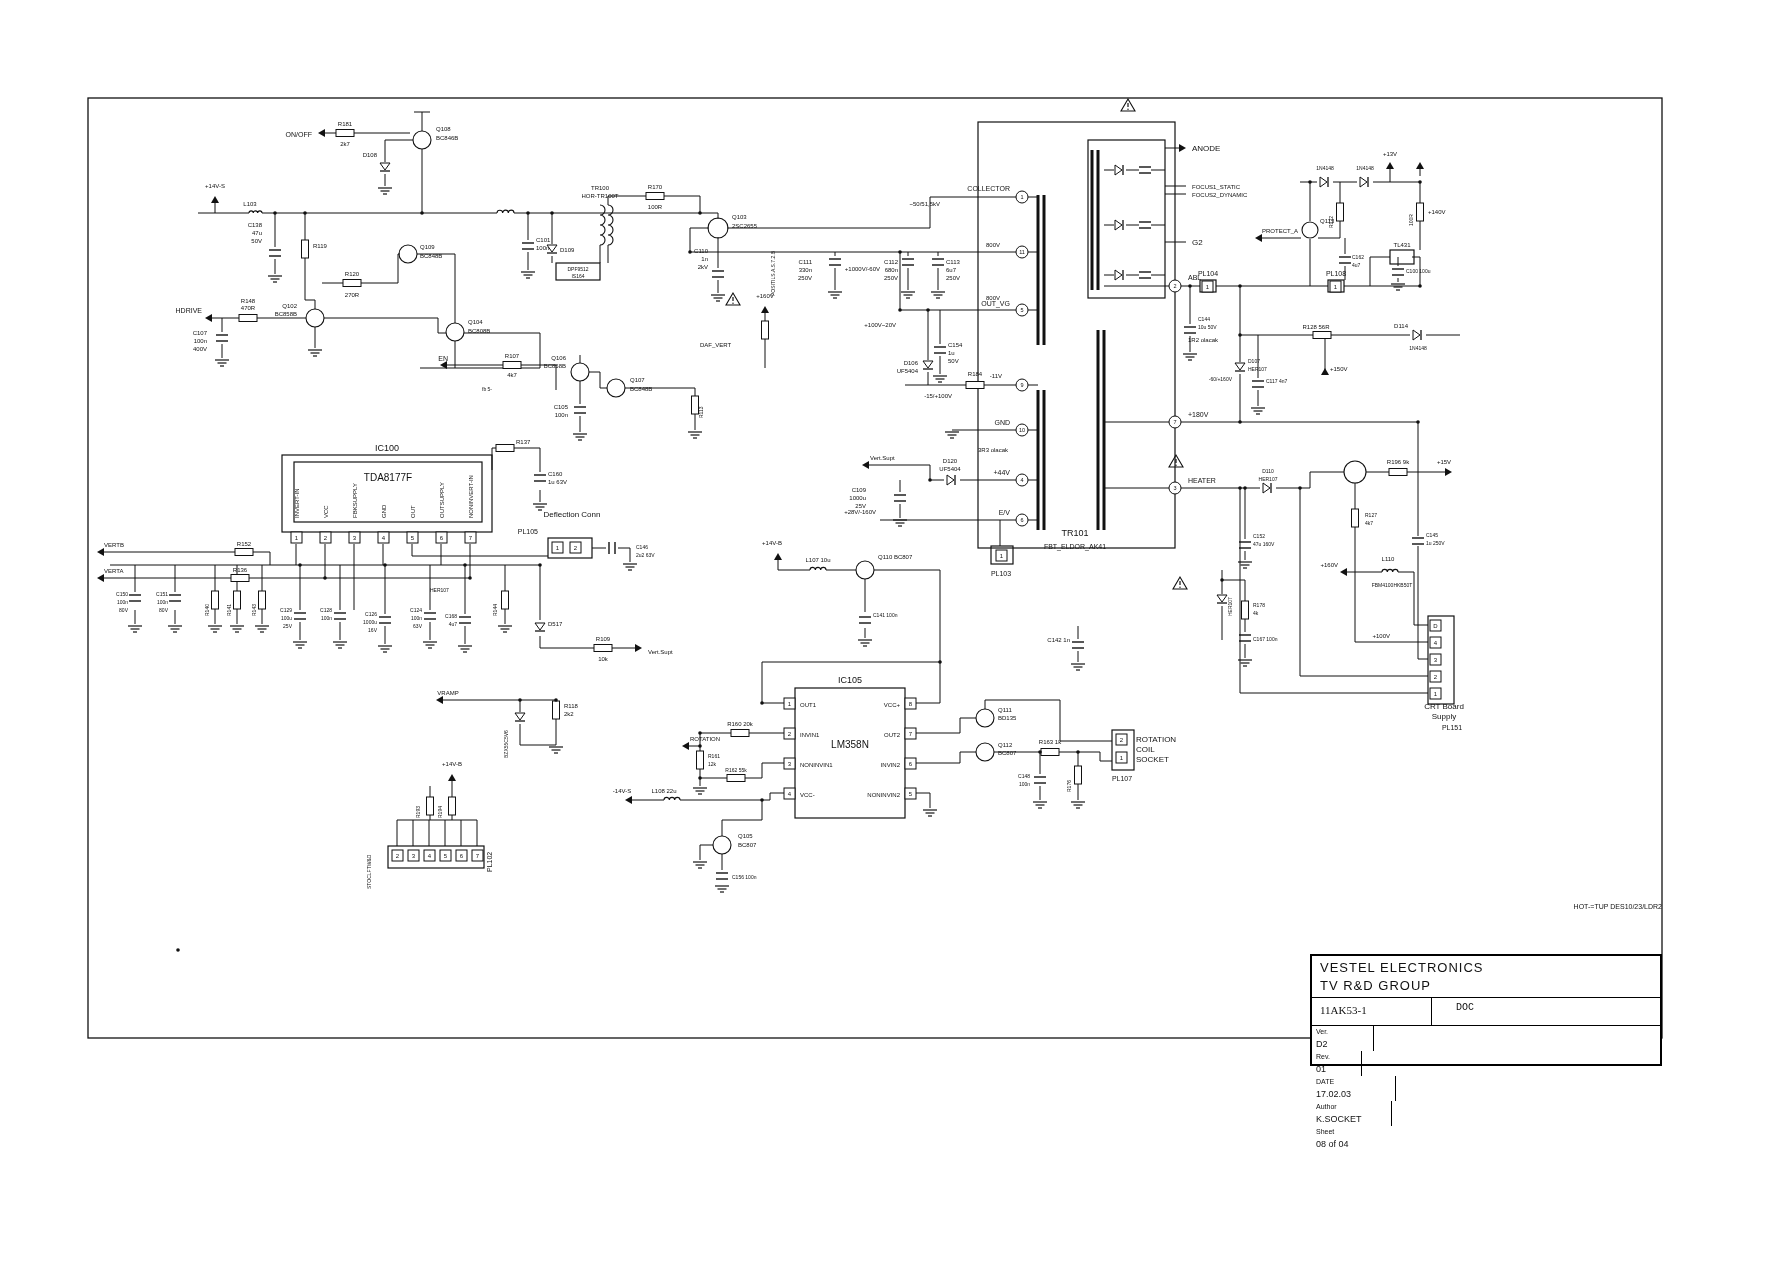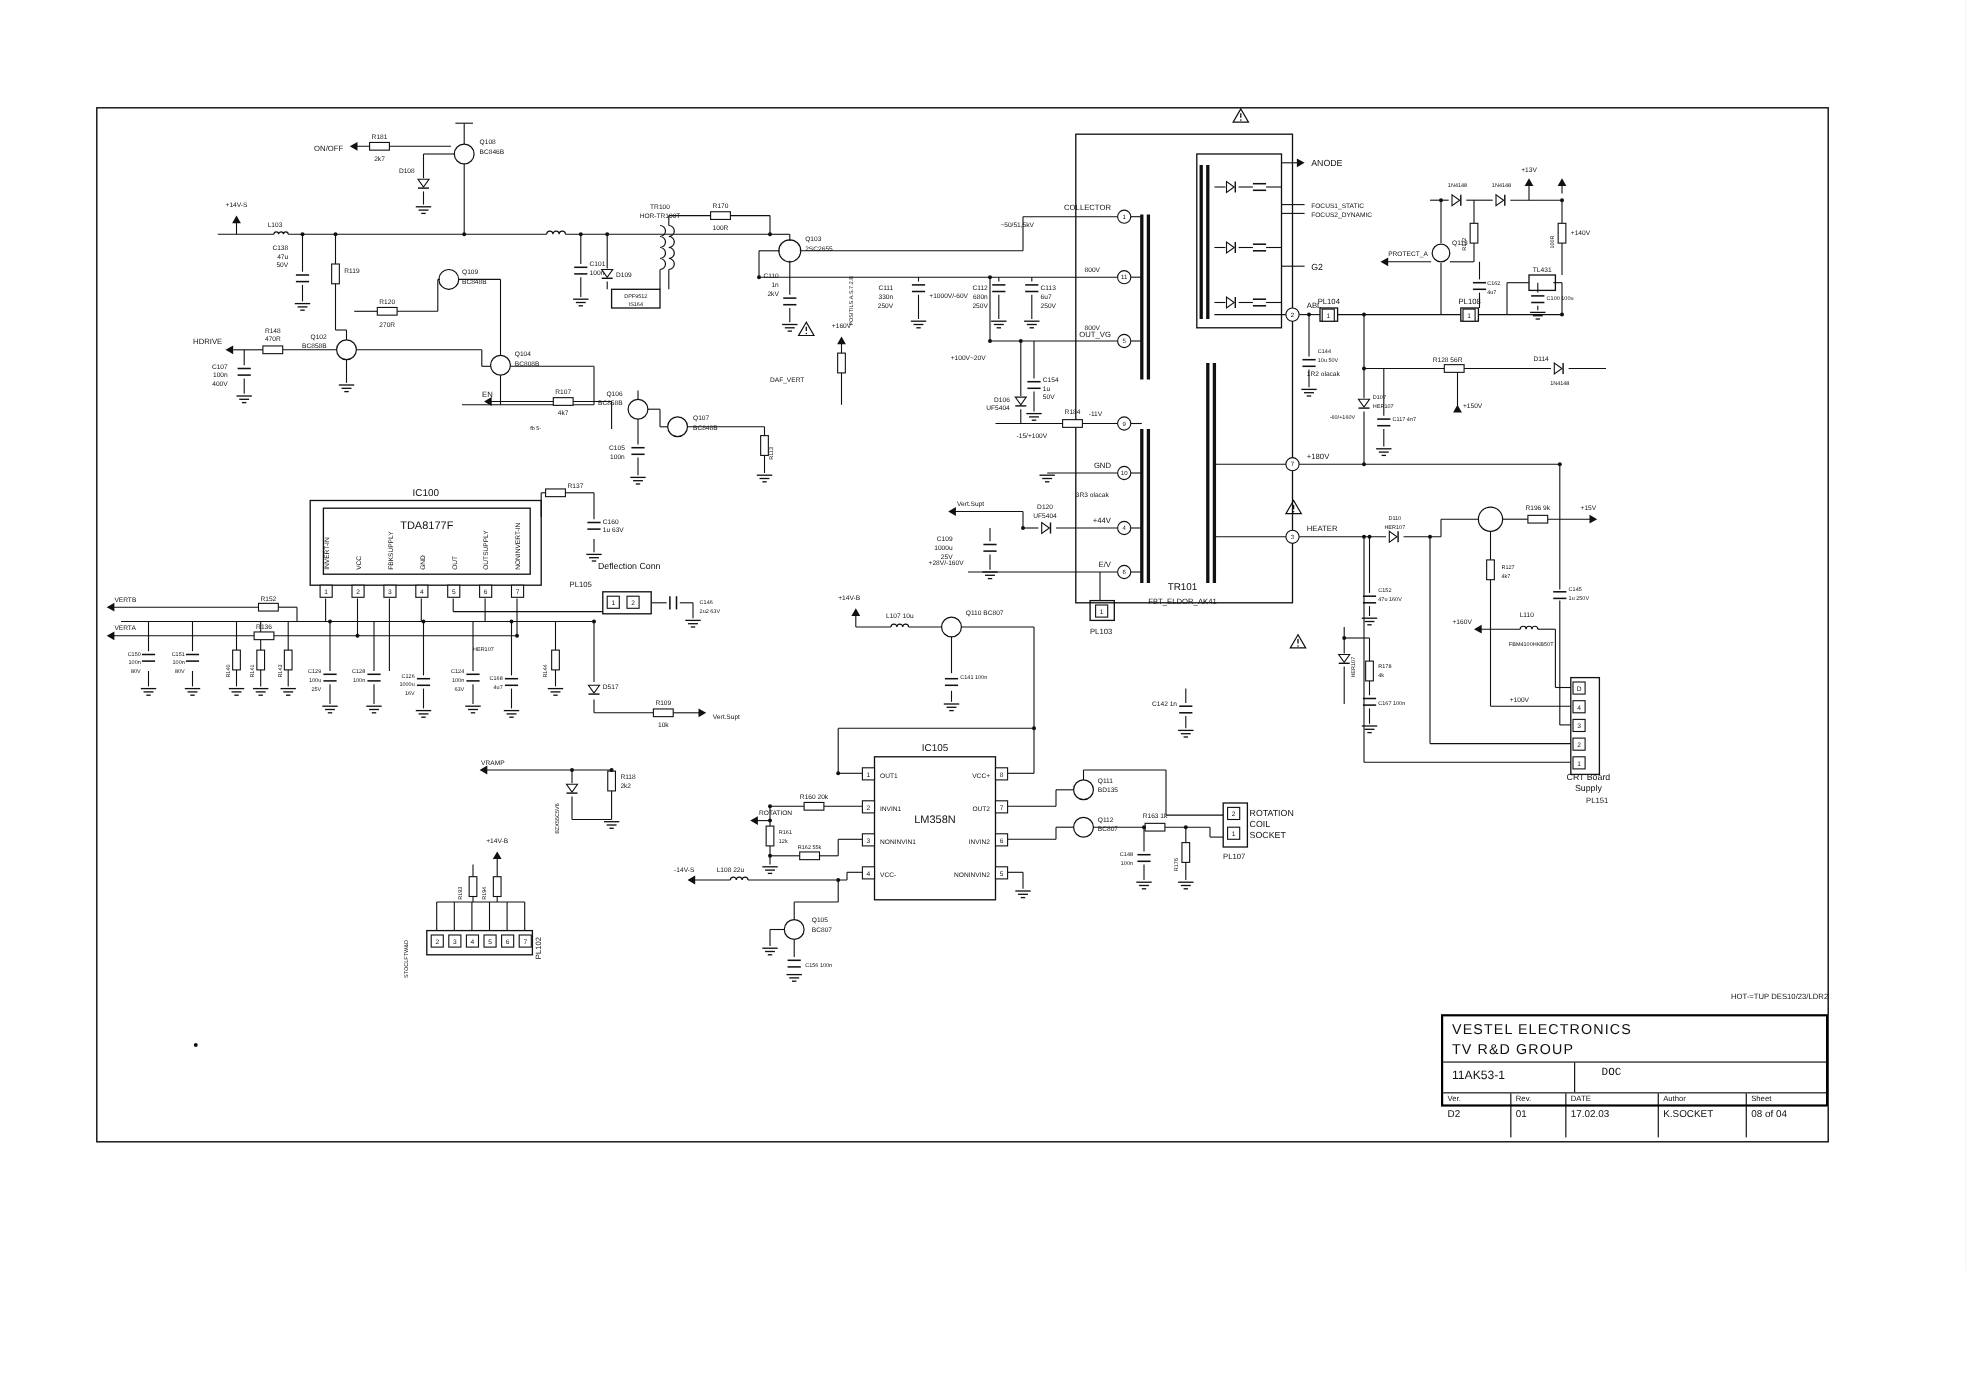--- a/index.html
+++ b/index.html
@@ -1,26 +1,26 @@
 <!DOCTYPE html>
 <html><head>
 <meta charset="utf-8">
 <style>
   html,body{margin:0;padding:0;background:#e8e8e8;}
   .page{position:relative;width:1787px;height:1263px;background:#ffffff;overflow:hidden;
         font-family:"Liberation Sans",sans-serif;color:#111;}
   svg text{font-family:"Liberation Sans",sans-serif;fill:#111;}
-  .tb{position:absolute;left:1310px;top:922px;width:352px;height:84px;border:2px solid #000;
+  .tb{position:absolute;left:1310px;top:954px;width:352px;height:112px;border:2px solid #000;
       box-sizing:border-box;background:#fff;}
   .tb-row1{height:42px;border-bottom:1px solid #000;padding:3px 8px;box-sizing:border-box;
            font-size:13px;letter-spacing:1px;line-height:1.35;}
   .tb-row2{height:28px;border-bottom:1px solid #000;display:flex;box-sizing:border-box;}
-  .tb-row2 .c1{width:120px;border-right:1px solid #000;padding:6px 8px 0;font-size:11px;box-sizing:border-box;}
+  .tb-row2 .c1{width:120px;border-right:1px solid #000;padding:6px 8px 0;font-size:11px;box-sizing:border-box;font-family:Liberation Serif, serif;}
   .tb-row2 .c2{flex:1;padding:4px 0 0 24px;font-size:10px;box-sizing:border-box;font-family:Liberation Mono, monospace;}
-  .tb-row3{height:40px;display:flex;box-sizing:border-box;}
+  .tb-row3{height:40px;display:flex;box-sizing:border-box;flex-direction:column;}
   .tb-row3 .cell{border-right:1px solid #000;padding:2px 4px;box-sizing:border-box;}
   .tb-row3 .cell:last-child{border-right:none;}
   .tb-lbl{font-size:7px;display:block;}
   .tb-val{font-size:9px;display:block;margin-top:4px;}
   .w1{width:62px}.w2{width:50px}.w3{width:84px}.w4{width:80px}.w5{flex:1}
   .note{position:absolute;left:1380px;top:903px;width:282px;text-align:right;font-size:7px;}
 </style>
 </head>
 <body>
 

